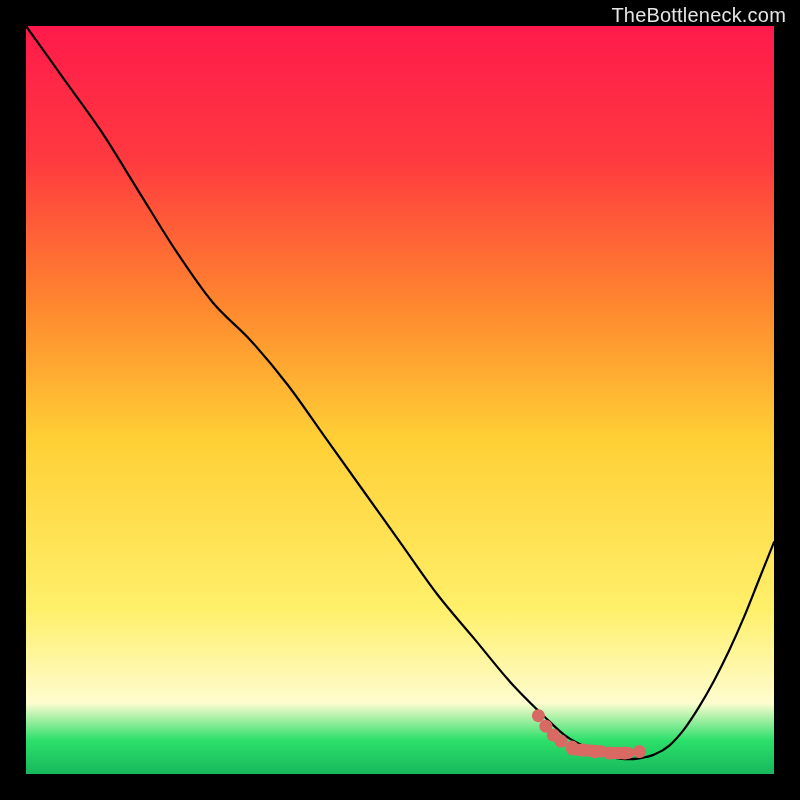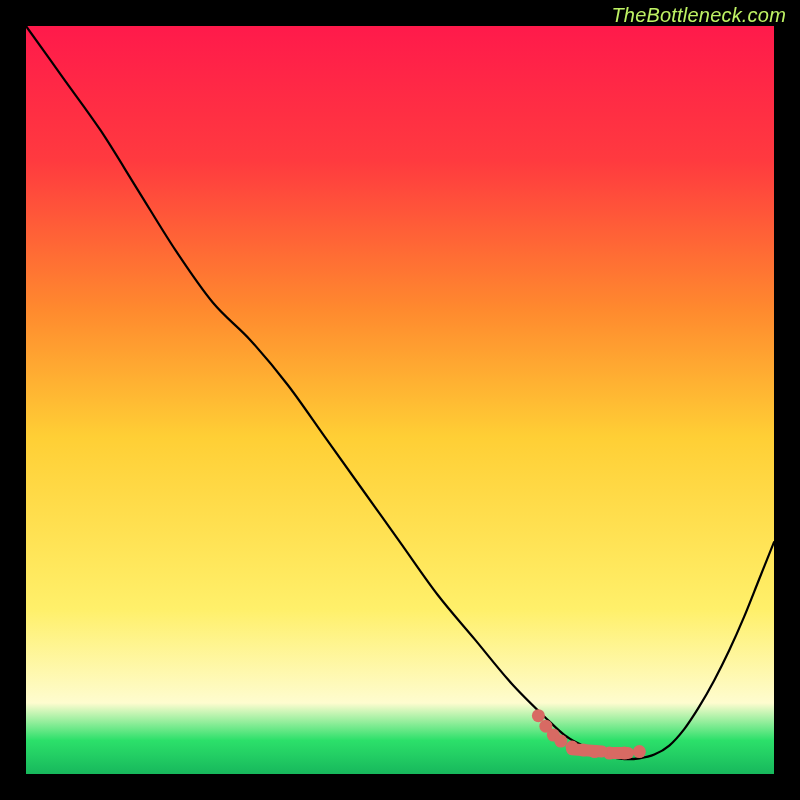--- a/index.html
+++ b/index.html
@@ -14,26 +14,25 @@
   .frame {
     position: relative;
     width: 800px;
     height: 800px;
     background: #000;
   }
   .watermark {
     position: absolute;
     top: 4px;
     right: 14px;
-    color: #bef264;
+    color: #e5e5e5;
     font-size: 20px;
     font-weight: 500;
     letter-spacing: 0.2px;
     z-index: 4;
-    font-style: italic;
   }
   
   .plot {
     position: absolute;
     left: 26px;
     top: 26px;
     width: 748px;
     height: 748px;
   }
   .plot svg {

